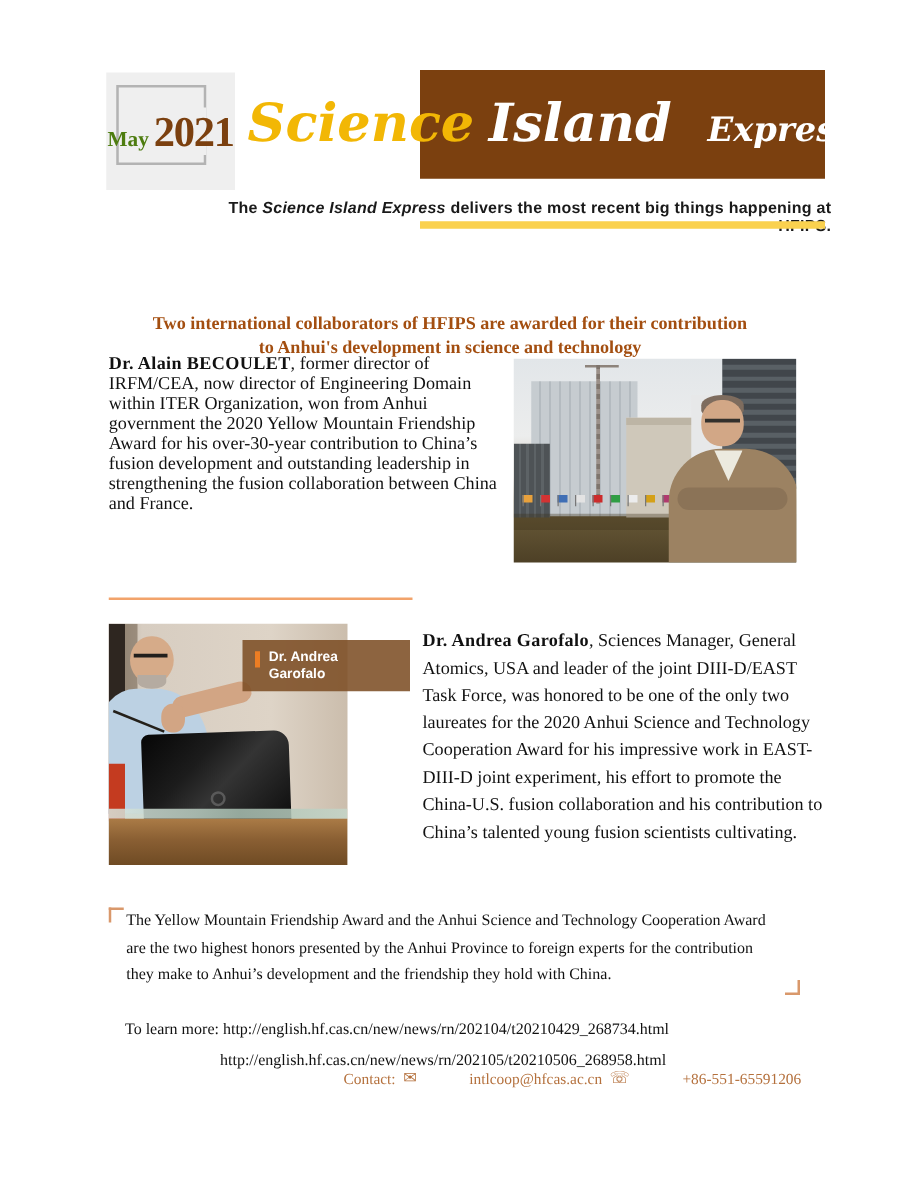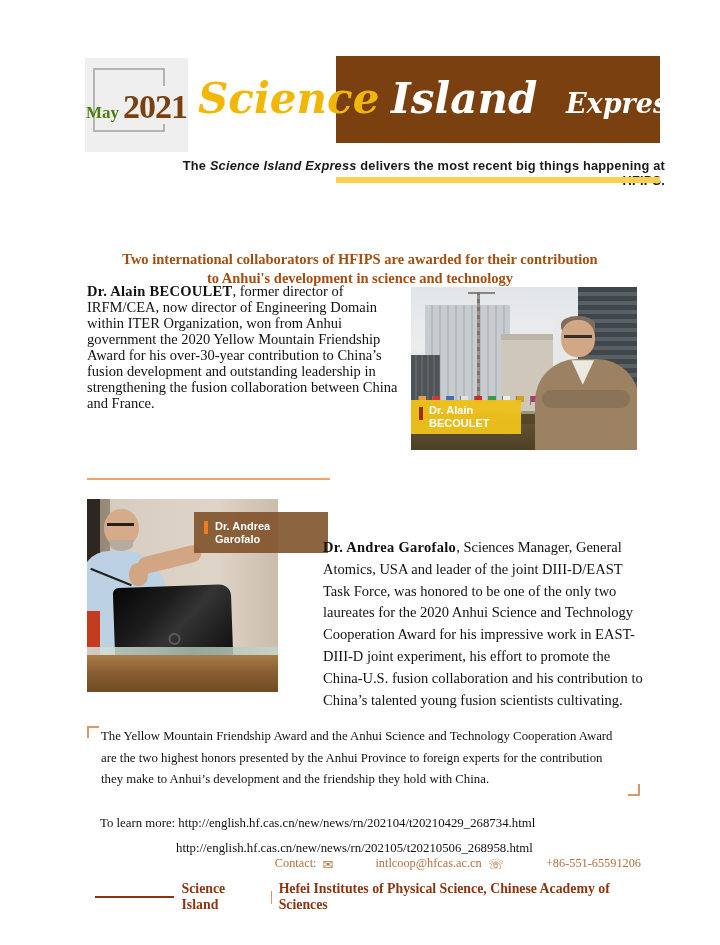--- a/index.html
+++ b/index.html
@@ -87,38 +87,38 @@
   .p2-laptop { position:absolute; left:14%; top:45%; width:62%; height:39%; border-radius:6px 12px 2px 2px; transform:rotate(-2deg);
                background:linear-gradient(135deg,#060606 0%,#1c1c1c 35%,#343434 55%,#0c0c0c 100%); }
   .p2-dell { position:absolute; left:46%; top:62%; width:12px; height:12px; border:2px solid #5a5a5a; border-radius:50%; }
   .p2-glass { position:absolute; left:0; top:76.5%; width:100%; height:4.5%;
               background:linear-gradient(90deg,#d9e6de 0%,#a9c0b2 55%,#c4d6c9 100%); opacity:.85; }
   .p2-desk { position:absolute; left:0; top:81%; width:100%; height:19%;
              background:linear-gradient(180deg,#aa7b46 0%,#8a5f33 45%,#6f4b24 100%); }
   .photo-label2 { position:absolute; left:107px; top:13px; width:134px; height:41px;
                   background:rgba(125,78,38,0.88); display:flex; align-items:center; }
   .label-bar2 { width:4px; height:13px; background:#ed7d23; margin:0 7px 10px 10px; }
-  .para2 { position:absolute; left:323px; top:503px; width:327px; line-height:21.8px;margin-top:34px; }
+  .para2 { position:absolute; left:338px; top:503px; width:327px; line-height:21.8px; }
 
   
   .note { position:absolute; left:87px; top:720px; width:553px; height:76px; }
   .note-bracket-tl { position:absolute; left:0; top:6px; width:12px; height:12px;
                      border-left:2px solid #d9986b; border-top:2px solid #d9986b; }
   .note-bracket-br { position:absolute; right:0; bottom:0; width:12px; height:12px;
                      border-right:2px solid #d9986b; border-bottom:2px solid #d9986b; }
   .note-text { position:absolute; left:14px; top:6px; width:520px; font-size:12.8px; line-height:21.5px; color:#111; }
 
   
   .links { position:absolute; left:100px; top:811px; font-size:12.8px; color:#111; line-height:25px; }
   .links .url { color:#111; text-decoration:none; }
   .links .line2 { margin-left:76px; }
 
   
   .contact { position:absolute; right:79px; top:856px; font-size:12.3px; color:var(--contact-brown,#b4703c);
-             display:flex; align-items:flex-end; gap:6px; }
+             display:flex; align-items:flex-start; gap:6px; }
   .contact a { color:var(--contact-brown,#b4703c); text-decoration:none;margin-left:36px; }
   .cicon { font-family:"DejaVu Sans", sans-serif; font-size:13px; line-height:1; }
 
   
   .footer { position:absolute; left:95px; top:881px; width:560px; display:flex; align-items:center;
             font-family:"Liberation Serif", serif; font-weight:bold; font-size:13.8px; color:var(--footer-brown,#8b3510); }
   .footer-line { width:80px; height:2px; background:var(--footer-brown,#8b3510); margin-right:8px; }
   .footer-sep { color:#c0692e; font-weight:normal; margin:0 6px; }
 </style>
 </head>
@@ -174,27 +174,20 @@
       <div class="p1-flag" style="background:#d4a017"></div>
       <div class="p1-flag" style="background:#b03a6e"></div>
     </div>
     <div class="p1-ground-shade"></div>
     <div class="p1-man-blazer"></div>
     <div class="p1-man-shirt"></div>
     <div class="p1-man-arms"></div>
     <div class="p1-man-hair"></div>
     <div class="p1-man-head"></div>
     <div class="p1-man-glasses"></div>
-    <div class="photo-label1">
-      <div class="label-bar1"></div>
-      <div class="label-text">
-        <div>Dr. Alain</div>
-        <div>BECOULET</div>
-      </div>
-    </div>
   </div>
 
   <div class="divider"></div>
 
   <div class="photo2wrap">
     <div class="photo2">
       <div class="p2-band-dark"></div>
       <div class="p2-band-mid"></div>
       <div class="p2-shirt"></div>
       <div class="p2-arm"></div>
@@ -238,20 +231,14 @@
   </div>
 
   <div class="contact">
     <span>Contact:</span>
     <span class="cicon">✉</span>
     <a href="#">intlcoop@hfcas.ac.cn</a>
     <span class="cicon">☏</span>
     <a href="#">+86-551-65591206</a>
   </div>
 
-  <div class="footer">
-    <div class="footer-line"></div>
-    <span>Science Island</span>
-    <span class="footer-sep">|</span>
-    <span>Hefei Institutes of Physical Science, Chinese Academy of Sciences</span>
-  </div>
 
 </div>
 
 </body></html>

